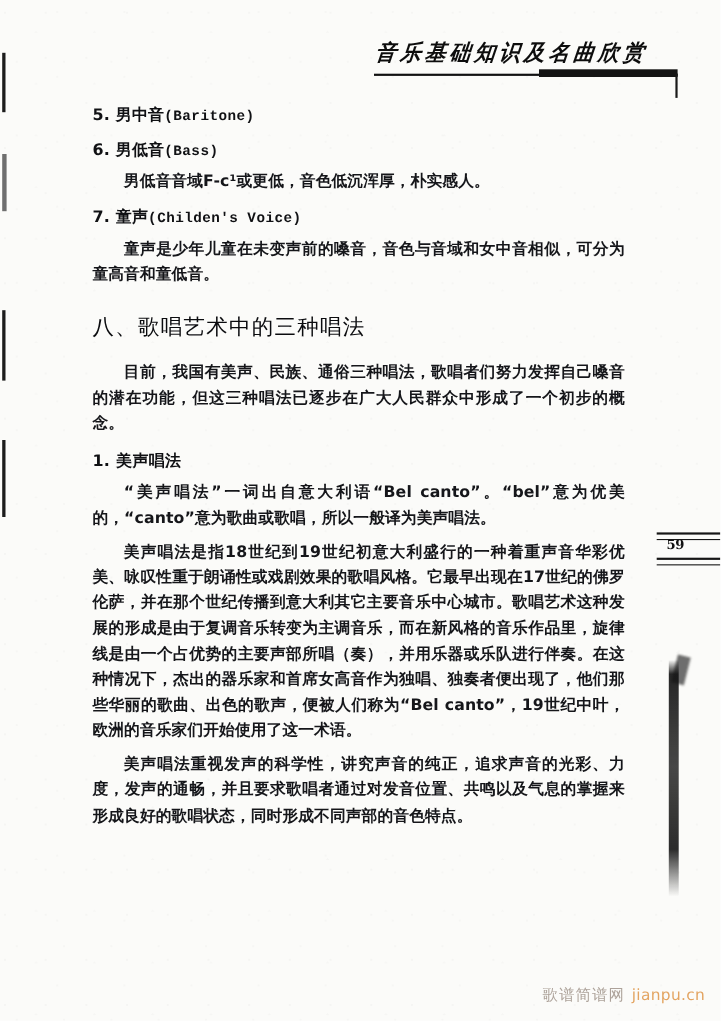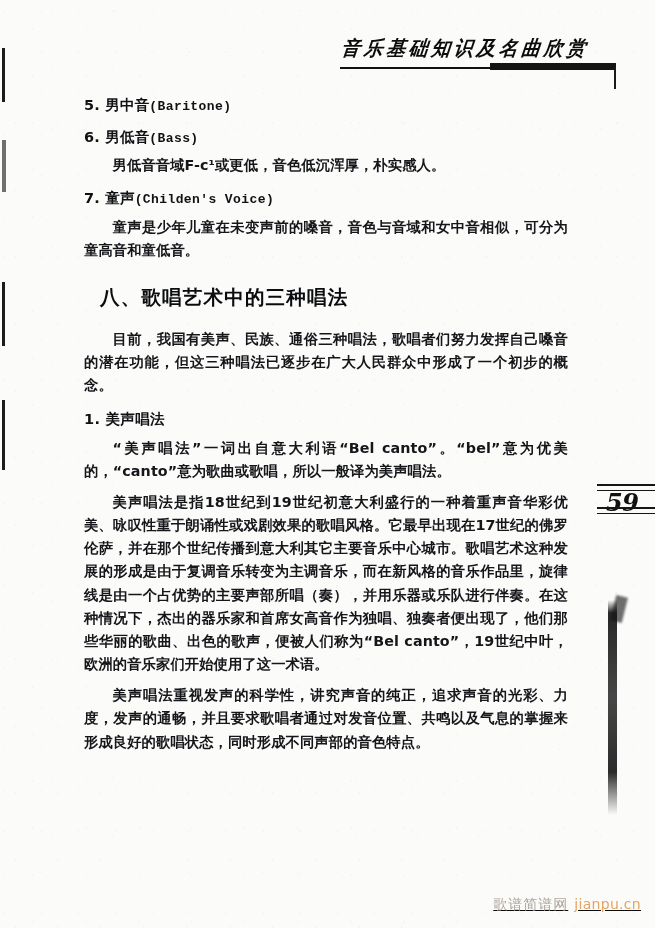--- a/index.html
+++ b/index.html
@@ -118,23 +118,22 @@
   }
   .folio-l1 { top: 8px;  height: 2px; }
   .folio-l2 { top: 14px; height: 1px; }
   .folio-l3 { top: 31px; height: 2px; }
   .folio-l4 { top: 37px; height: 1px; }
   .folio-num {
     position: absolute;
     left: 9px;
     top: 12px;
     font-family: "DejaVu Serif", "Liberation Serif", serif;
-    font-style: italic;
-    font-weight: bold;
-    font-size: 24px;
+    font-weight: bold;
+    font-size: 12px;
     color: #111;
     letter-spacing: -0.5px;
   }
 
   
   .content {
     position: absolute;
     left: 84px;
     top: 96px;
     width: 484px;
@@ -160,44 +159,43 @@
     margin: 0 0 8px 0;
     text-align: justify;
     text-justify: inter-character;
     text-indent: 2em;
     letter-spacing: 0.1px;
     color: #15161a;
     font-weight: 600;
   }
   .section-title {
     font-size: 19.5px;
-    font-weight: bold;
+    font-weight: normal;
     letter-spacing: 1.2px;
-    margin: 22px 0 17px 16px;
+    margin: 22px 0 17px 0;
     color: #0b0c0f;
   }
   .item-head {
     font-size: 14.5px;
     font-weight: bold;
     margin: 12px 0 8px 0;
     letter-spacing: 0.3px;
     color: #101114;
   }
   .gap-b { margin-top: 12px; }
 
   
   .watermark {
     position: absolute;
     right: 14px;
     bottom: 14px;
     display: flex;
     align-items: baseline;
     gap: 6px;
     opacity: 0.95;
-    text-decoration: underline;
   }
   .wm-cn {
     font-size: 14px;
     color: #a99e95;
     letter-spacing: 1px;
   }
   .wm-en {
     font-family: "DejaVu Sans", "Liberation Sans", sans-serif;
     font-size: 14px;
     color: #e2a05a;

